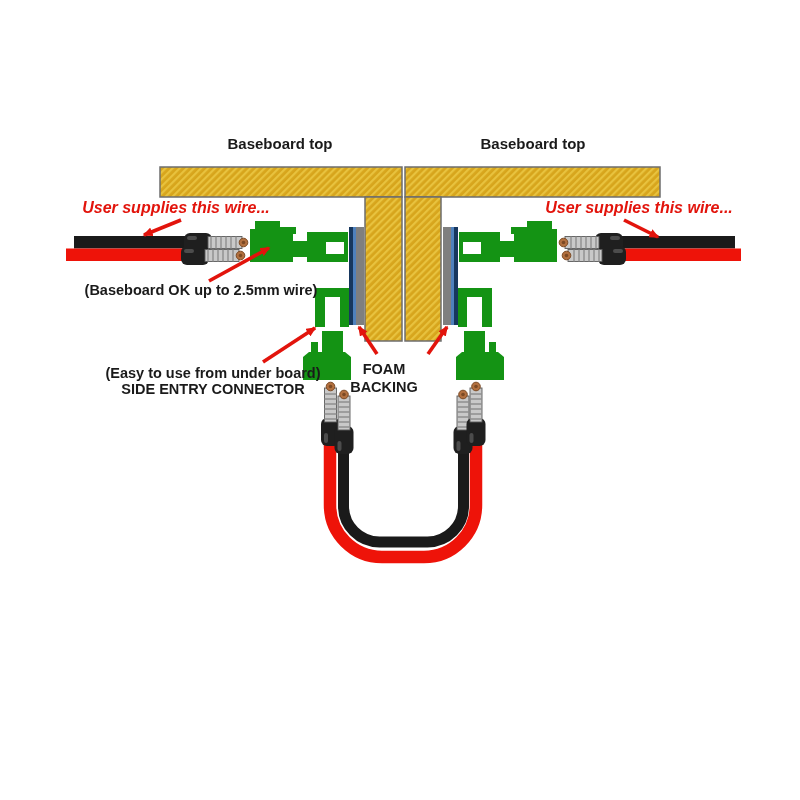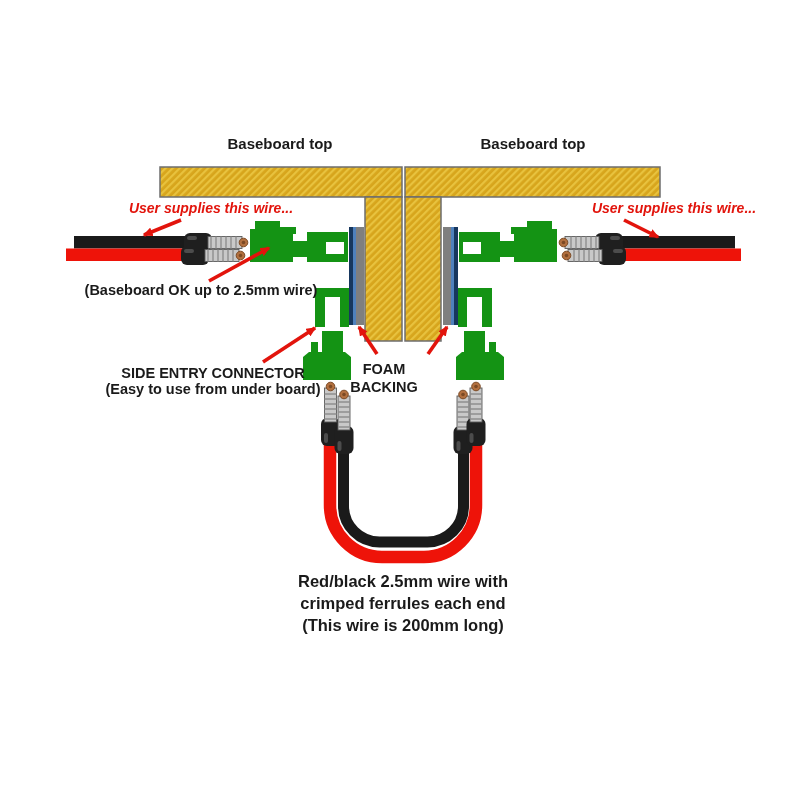--- a/index.html
+++ b/index.html
@@ -11,21 +11,21 @@
     --ferrule-copper:#b2703f; --ferrule-copper-dark:#7c4a24; --collar-black:#1f1f1f;
   }
   html,body{margin:0;padding:0;background:#ffffff;}
   .stage{position:relative;width:800px;height:800px;background:#ffffff;overflow:hidden;
          font-family:"Liberation Sans",sans-serif;}
   .stage svg{position:absolute;left:0;top:0;}
   .lbl{position:absolute;transform:translateX(-50%);text-align:center;font-weight:bold;
        color:var(--text-black);white-space:nowrap;z-index:5;}
   .lbl .ln{display:block;}
   .lbl-baseboard{font-size:15px;line-height:16px;}
-  .lbl-user{color:var(--annotation-red);font-style:italic;font-size:14px;line-height:16px;margin-left:35px;}
+  .lbl-user{color:var(--annotation-red);font-style:italic;font-size:16px;line-height:16px;}
   .lbl-connector{font-size:14.5px;line-height:15.5px;}
   .lbl-foam{font-size:14.5px;line-height:18px;}
   .lbl-bottom{font-size:16.5px;line-height:22px;}
 </style>
 </head>
 <body>
 
 <div class="stage">
 
   <svg width="800" height="800" viewBox="0 0 800 800">
@@ -180,28 +180,23 @@
   </div>
   <div class="lbl lbl-user" style="left:639px;top:200px;">
     <span class="ln">User supplies this wire...</span>
   </div>
 
   <div class="lbl lbl-connector" style="left:201px;top:283px;">
     <span class="ln">(Baseboard OK up to  2.5mm wire)</span>
   </div>
 
   <div class="lbl lbl-connector" style="left:213px;top:366px;">
+    <span class="ln">(Easy to use from under board)</span>
     <span class="ln">SIDE ENTRY CONNECTOR</span>
-    <span class="ln">(Easy to use from under board)</span>
   </div>
 
   <div class="lbl lbl-foam" style="left:384px;top:360px;">
     <span class="ln">FOAM</span>
     <span class="ln">BACKING</span>
   </div>
 
-  <div class="lbl lbl-bottom" style="left:403px;top:570px;">
-    <span class="ln">Red/black 2.5mm wire with</span>
-    <span class="ln">crimped ferrules each end</span>
-    <span class="ln">(This wire is 200mm long)</span>
-  </div>
 
 </div>
 
 </body></html>

